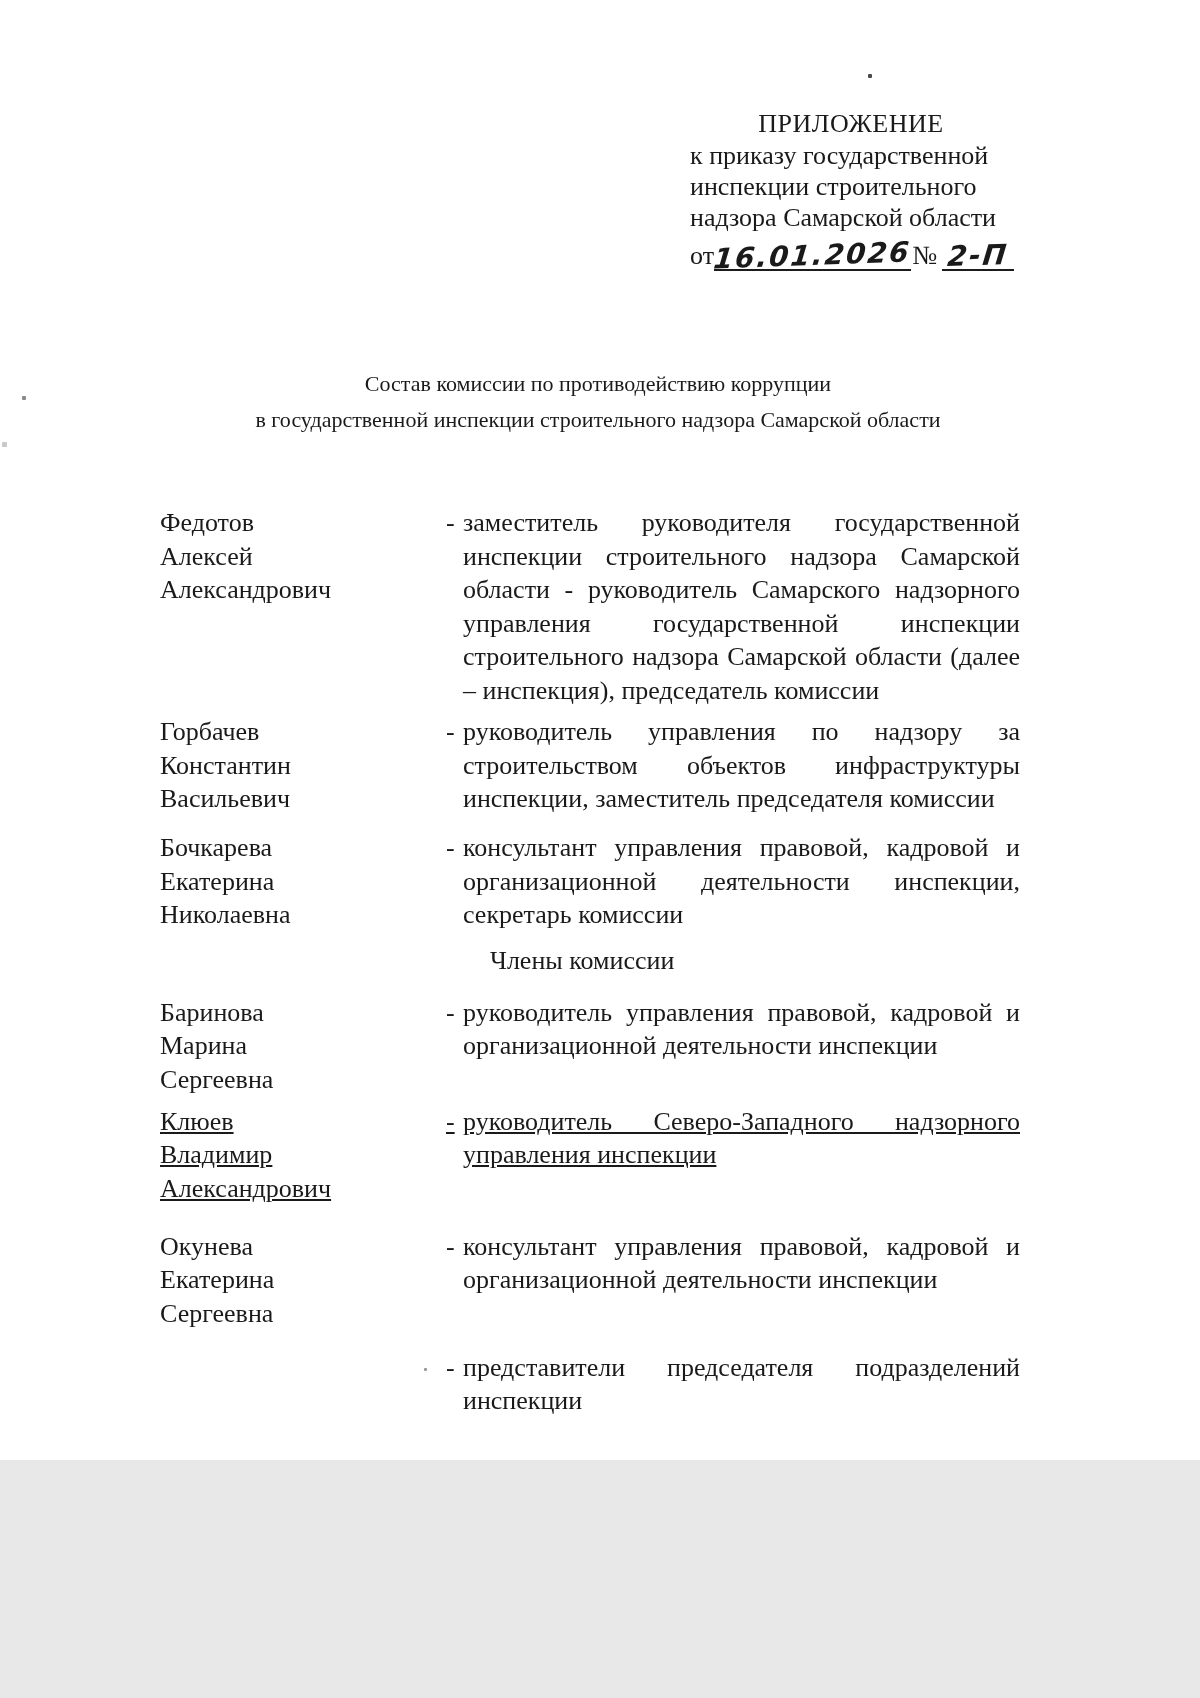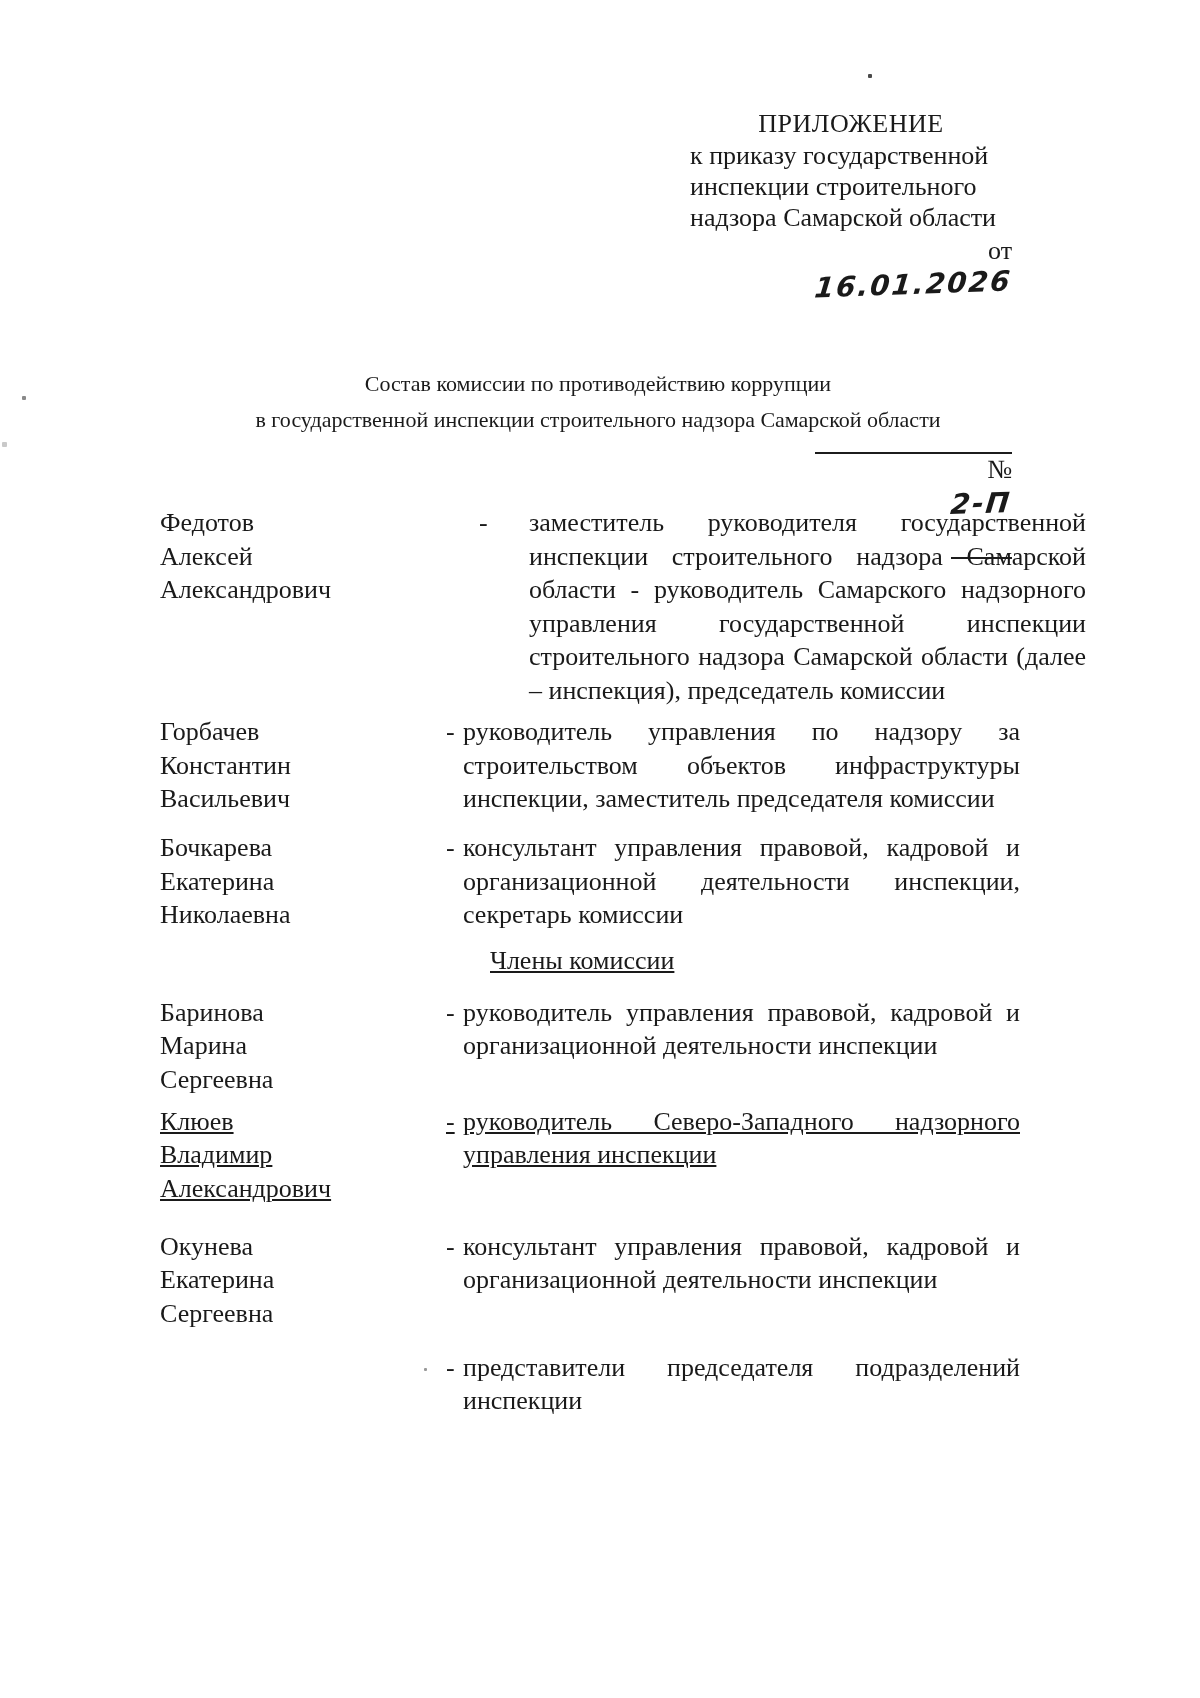--- a/index.html
+++ b/index.html
@@ -1,19 +1,19 @@
 <!DOCTYPE html>
 <html lang="ru"><head>
 <meta charset="utf-8">
 <style>
   html, body { margin: 0; padding: 0; background: #e8e8e8; }
   .page {
     position: relative;
     width: 1200px;
-    height: 1698px;
+    height: 1460px;
     background: #ffffff;
     color: #1a1a1a;
     font-family: "Liberation Serif", "DejaVu Serif", serif;
     overflow: hidden;
     margin: 0 auto;
   }
 
   
   .header-block {
     position: absolute;
@@ -27,21 +27,20 @@
   .appendix-title {
     text-align: center;
     letter-spacing: 0.5px;
     margin-bottom: 1px;
   }
   .order-line {
     display: flex;
     align-items: flex-end;
     margin-top: 2px;
     height: 36px;
-    flex-direction: column;
   }
   .hw-slot {
     border-bottom: 2.5px solid #1c1c1c;
     text-align: center;
     overflow: visible;
   }
   .hw-slot.date { flex: 0 0 186px; }
   .hw-slot.num  { flex: 0 0 72px; margin-left: 5px; }
   .hw {
     display: inline-block;
@@ -80,23 +79,22 @@
     grid-template-columns: 286px 17px 557px;
     min-height: 101px;
     margin-bottom: 10px;
   }
   .member-name { white-space: pre-line; }
   .member-dash { }
   .member-position { text-align: justify; }
 
   .group-heading {
     margin: 12px 0 18px 330px;
-    text-decoration: underline;
   }
-  .group-0 .member-row:nth-child(1) { margin-bottom: 8px; gap: 33px; }
+  .group-0 .member-row:nth-child(1) { margin-bottom: 8px; }
   .group-0 .member-row:nth-child(2) { margin-bottom: 15px; }
   .group-0 .member-row:nth-child(3) { margin-bottom: 0; }
   .group-1 .member-row:nth-child(2) { margin-bottom: 8px; }
   .group-1 .member-row:nth-child(3) { margin-bottom: 24px; text-decoration: underline; }
   .group-1 .member-row:nth-child(4) { margin-bottom: 20px; }
 
   
   .speck {
     position: absolute;
     border-radius: 1px;

